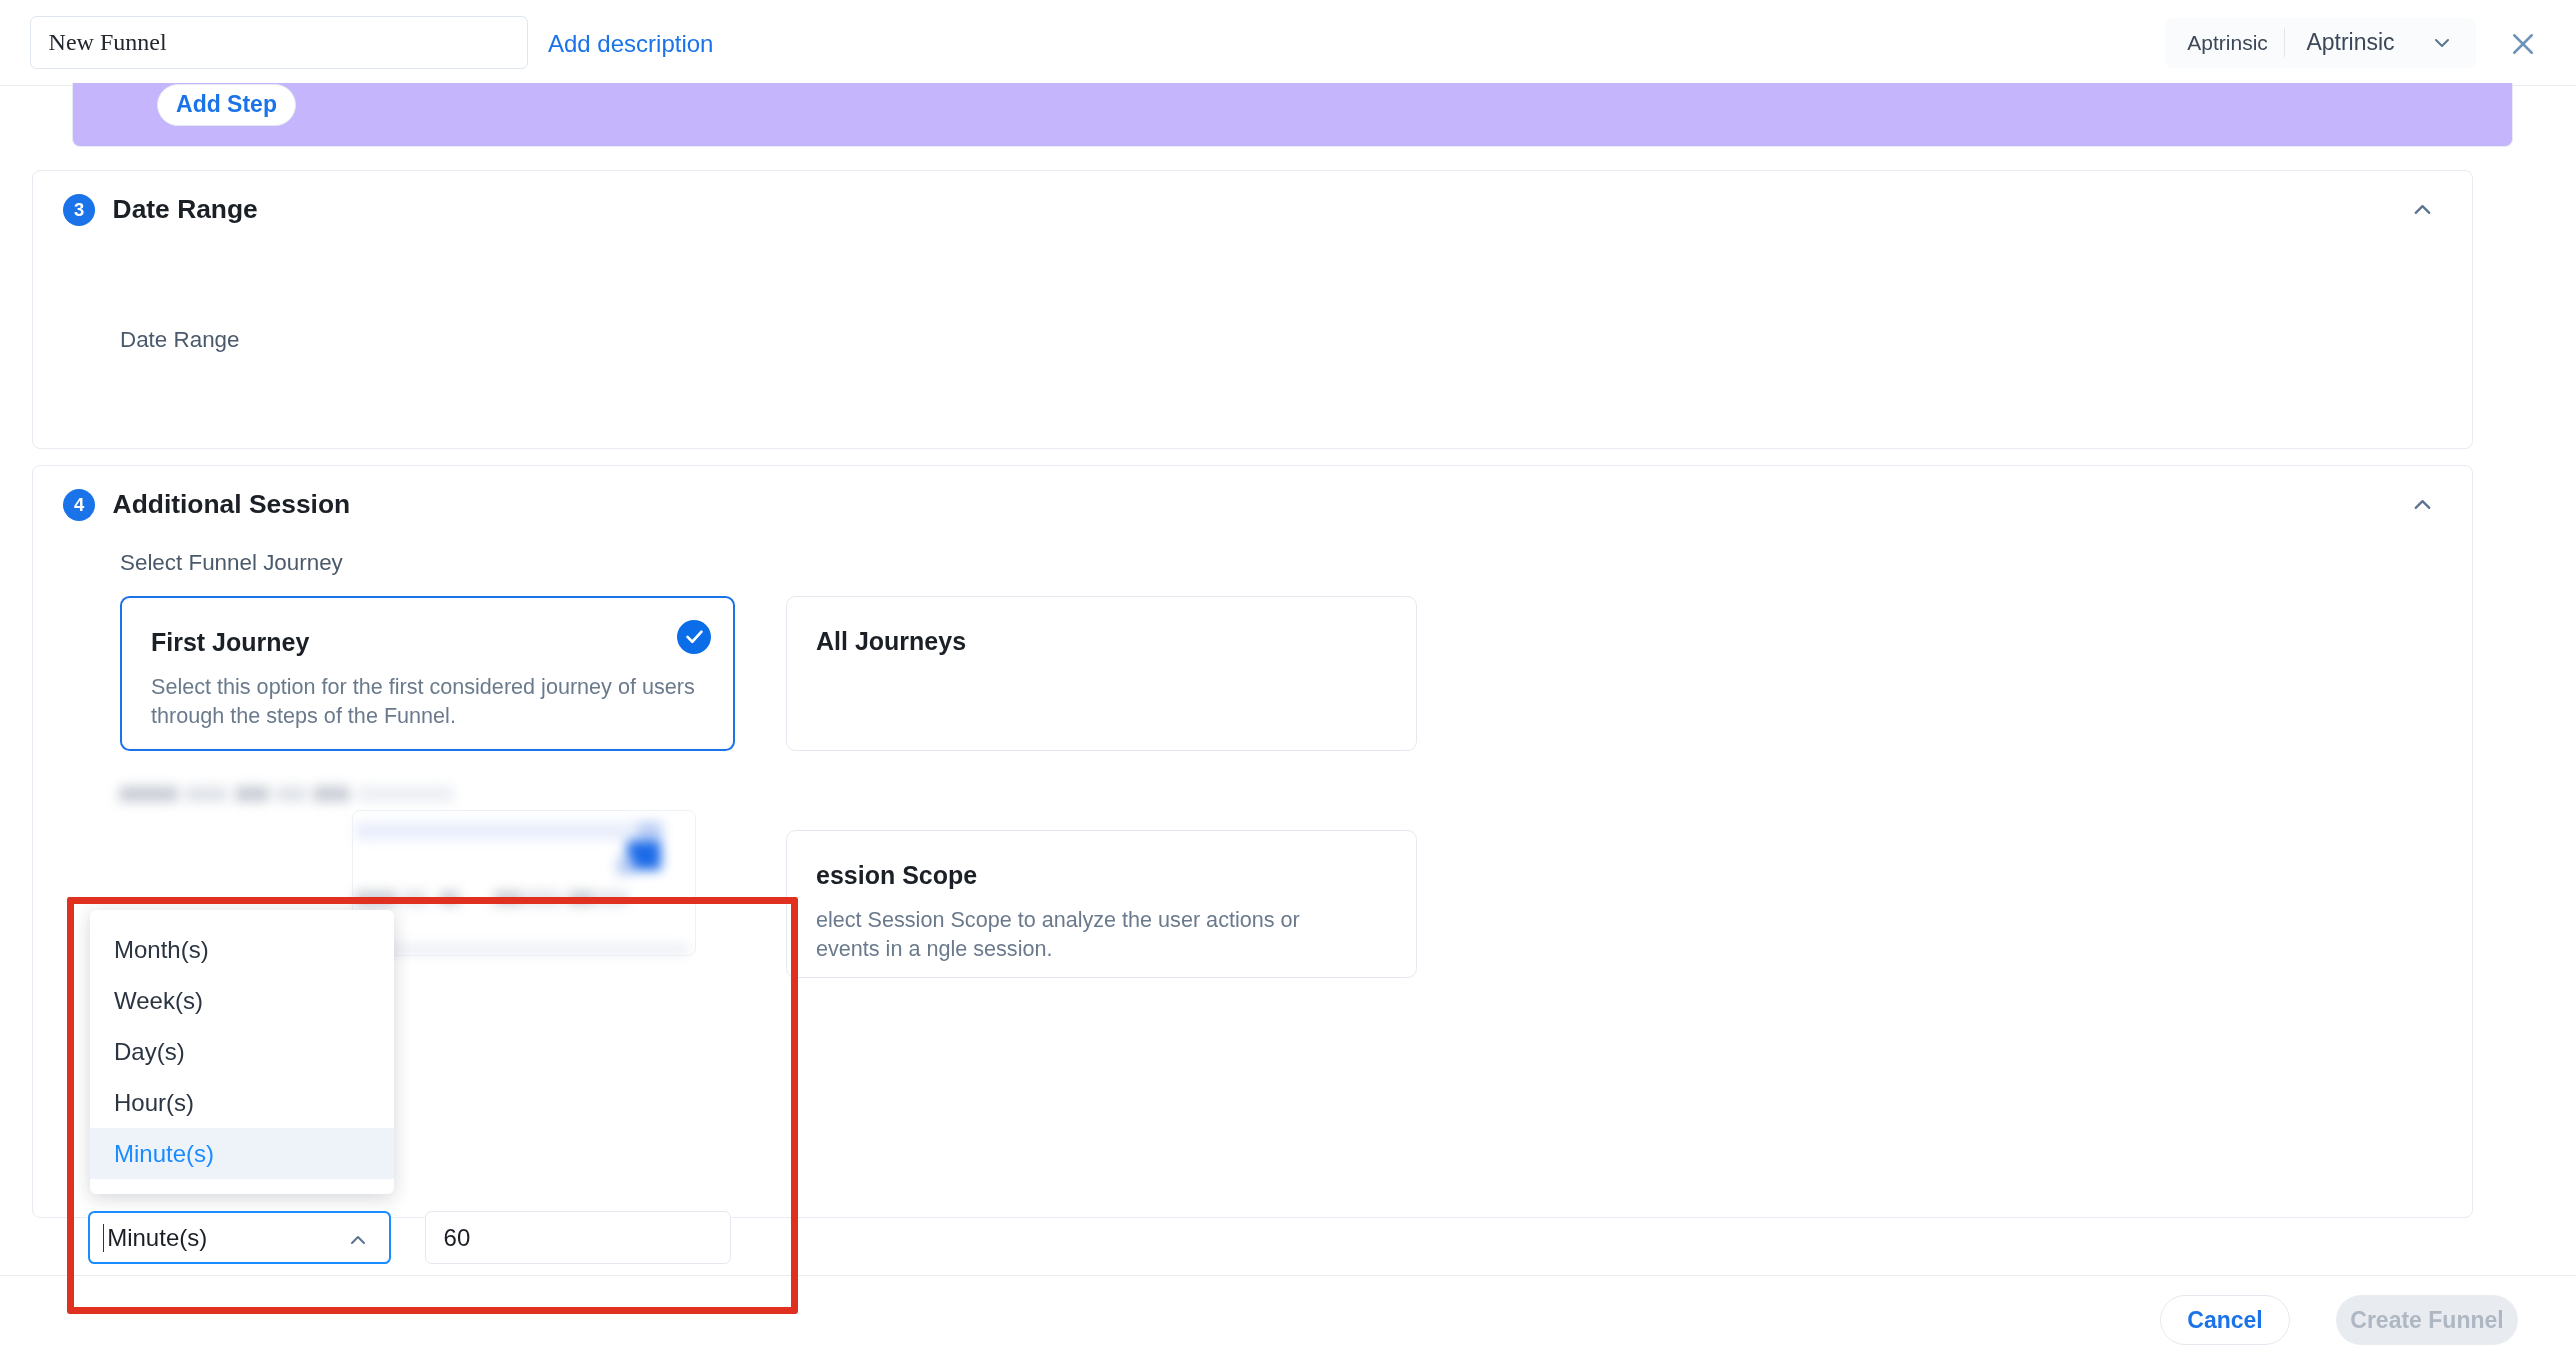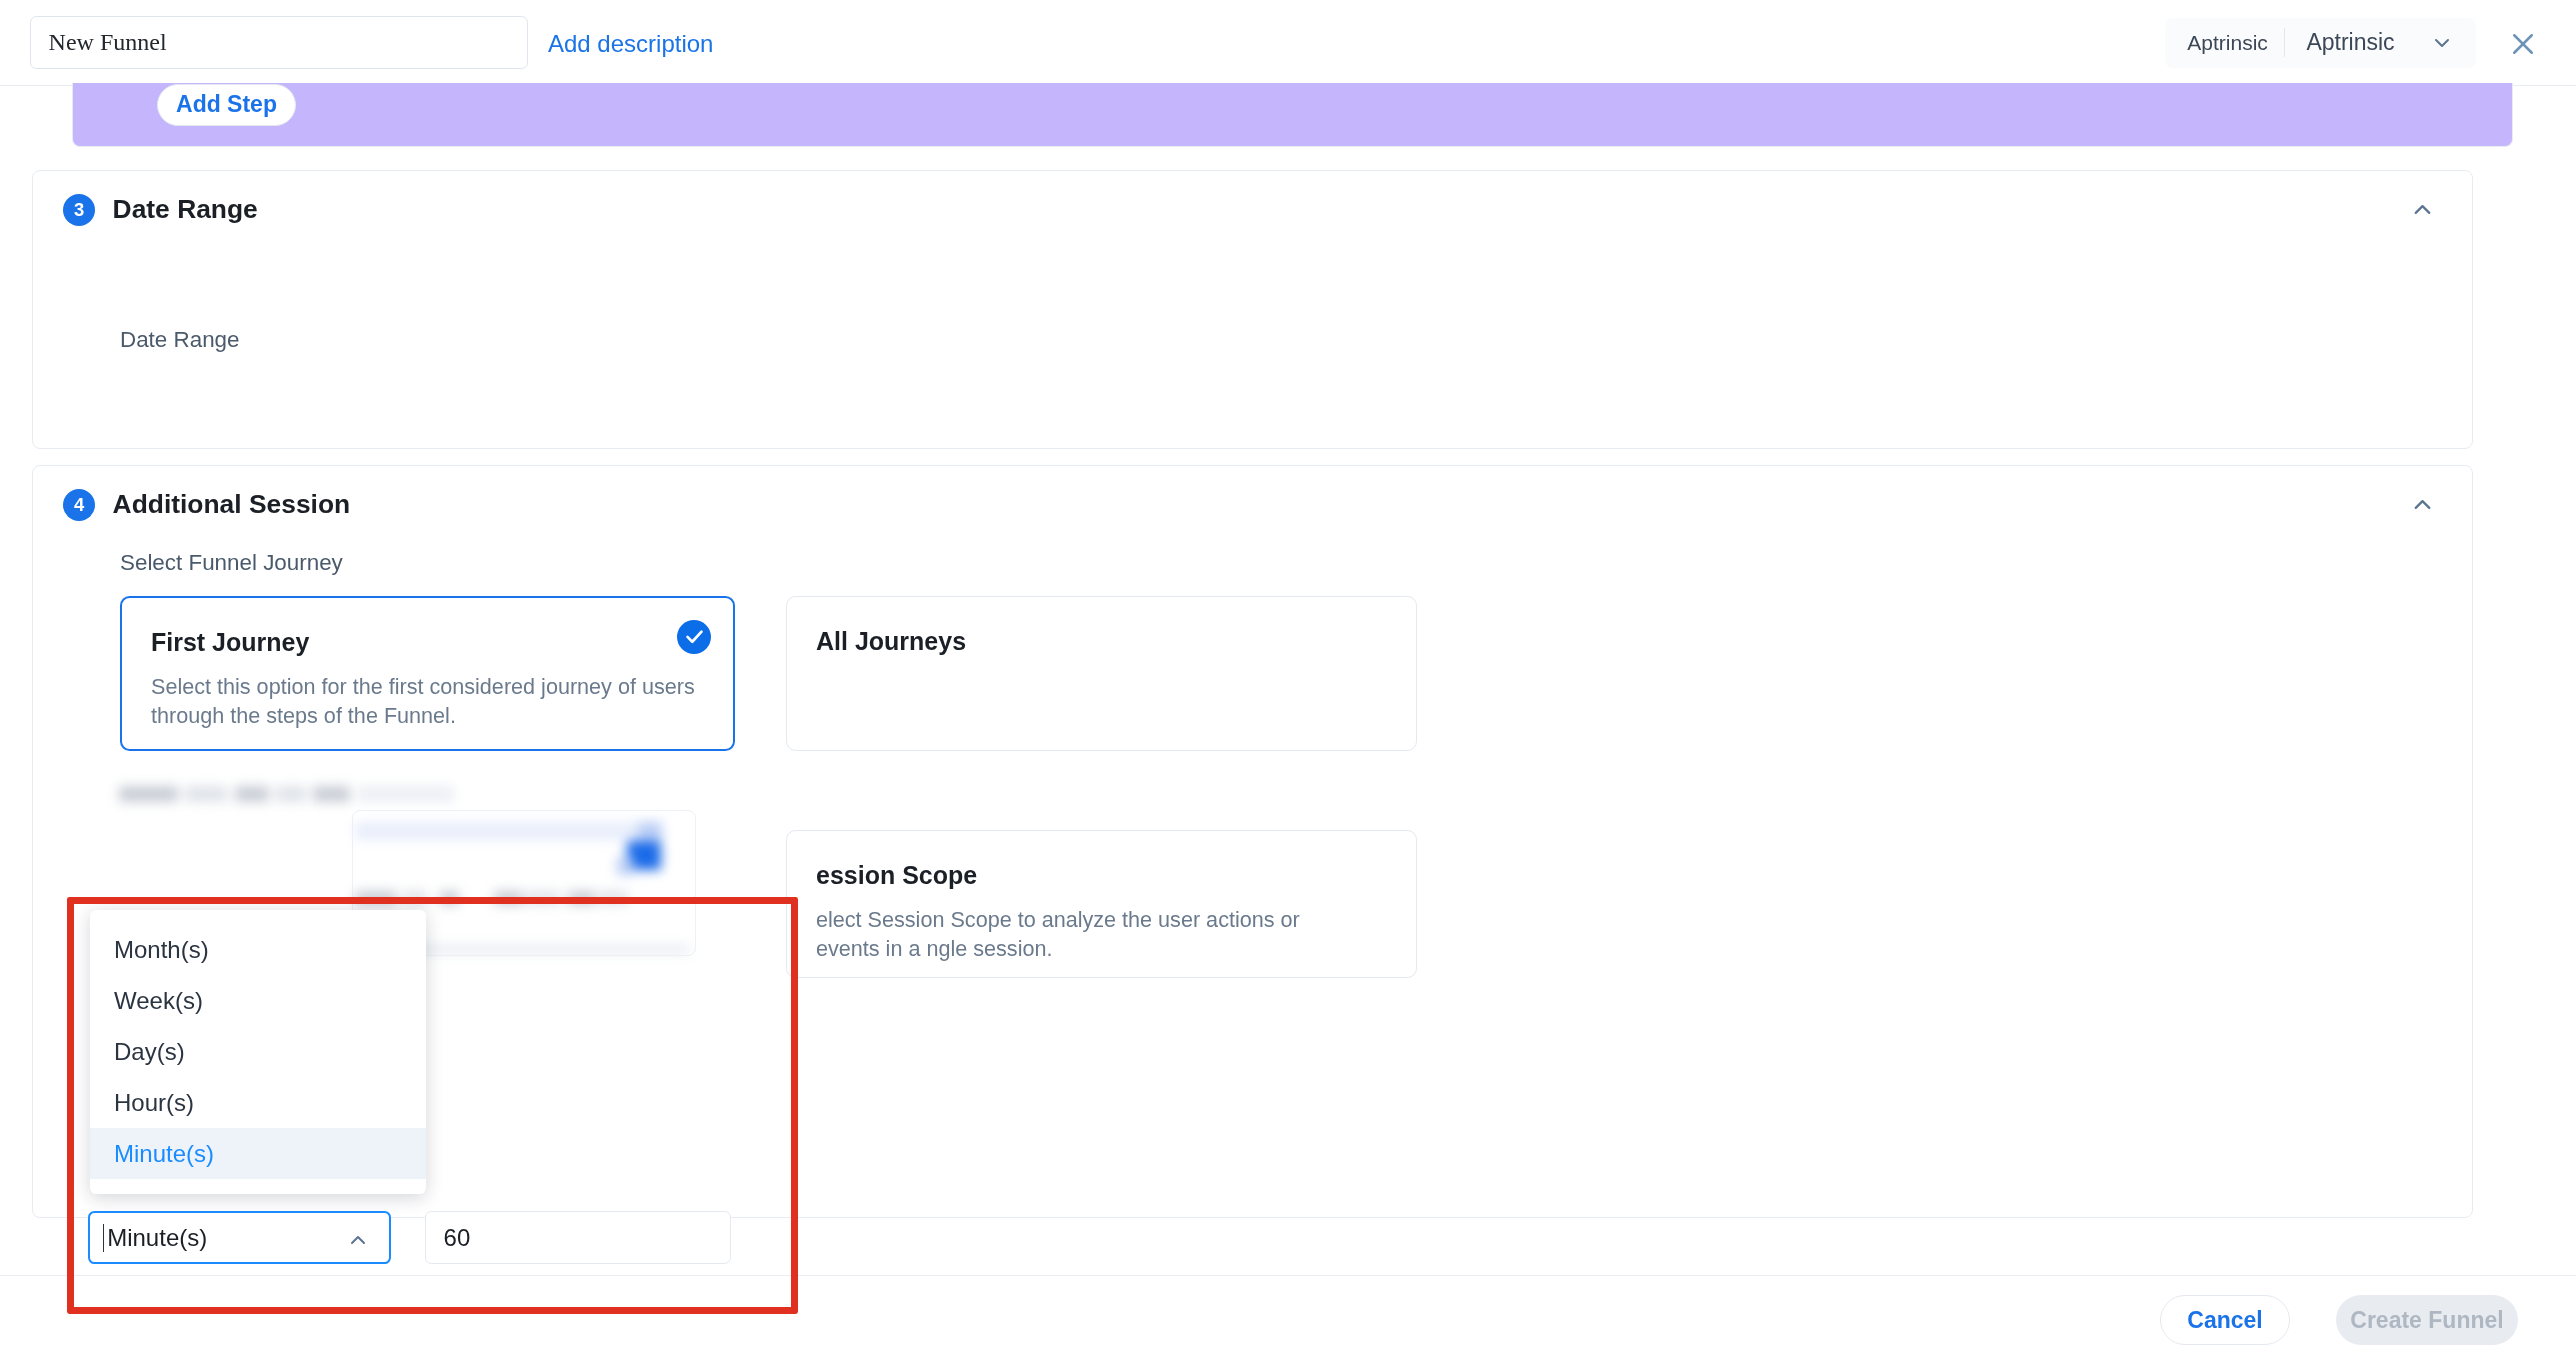--- a/index.html
+++ b/index.html
@@ -232,21 +232,21 @@
     position: absolute;
     background: #fff;
     border: 1.6px solid #eef1f5;
     border-radius: 8px;
   }
 
   
   .dropdown-menu {
     position: absolute;
     left: 90px; top: 824px;
-    width: 336px;
+    width: 304px;
     background: #ffffff;
     border-radius: 6.4px;
     box-shadow: 0 3.2px 17.6px rgba(20,30,50,0.18);
     padding: 14.4px 0;
     z-index: 40;
   }
   .dd-item {
     height: 51px;
     display: flex;
     align-items: center;

